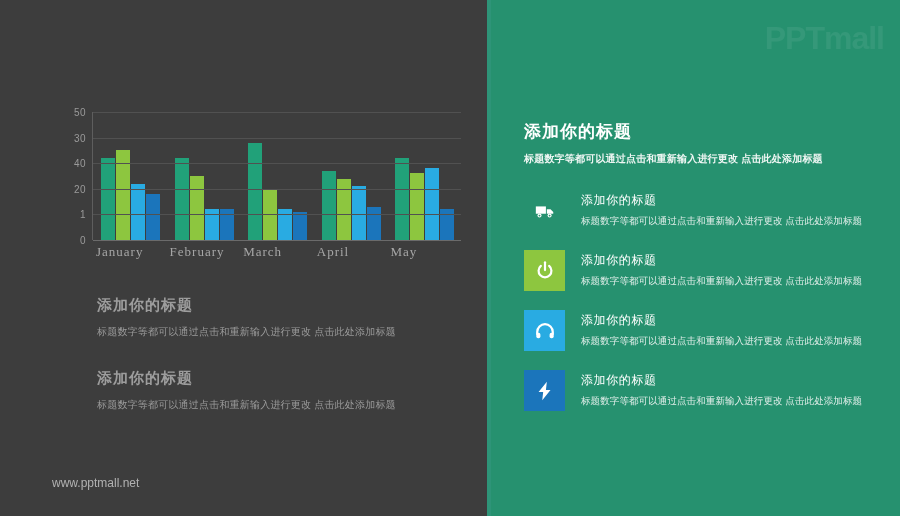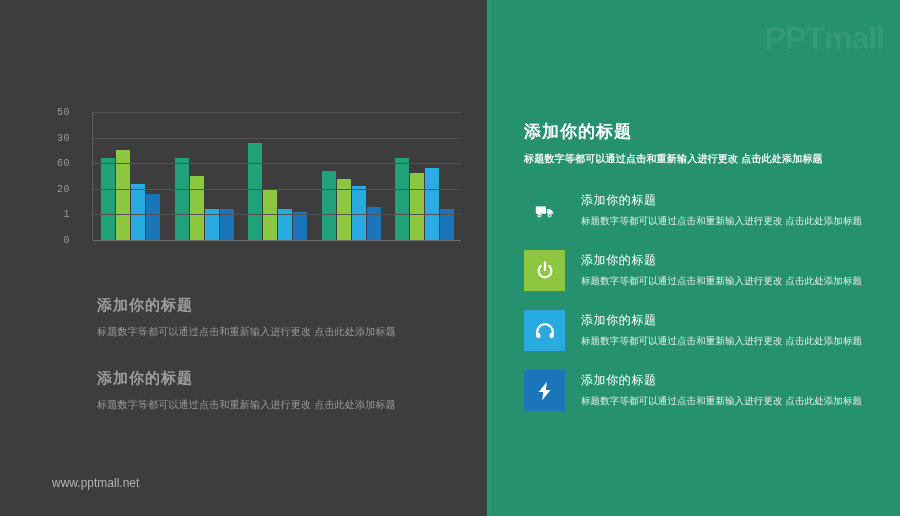--- a/index.html
+++ b/index.html
@@ -42,23 +42,23 @@
     height: 128px;
   }
   .y-labels {
     position: absolute;
     left: 0; top: 0;
     width: 26px;
     height: 128px;
   }
   .y-label {
     position: absolute;
-    right: 16px;
+    right: 0;
     transform: translateY(-50%);
-    font-family: Liberation Mono, monospace;
+    font-family: Liberation Sans, sans-serif;
     font-size: 10px;
     color: #9a9a9a;
     letter-spacing: 0.5px;
   }
   .plot {
     position: absolute;
     left: 32px;
     top: 0;
     width: 368px;
     height: 128px;
@@ -218,21 +218,21 @@
 
 <div class="slide">
 
   <div class="left-panel"></div>
   <div class="panel-divider"></div>
 
   <div class="chart-area">
     <div class="y-labels">
         <div class="y-label" style="top: 0px;">50</div>
         <div class="y-label" style="top: 25.6px;">30</div>
-        <div class="y-label" style="top: 51.2px;">60</div>
+        <div class="y-label" style="top: 51.2px;">40</div>
         <div class="y-label" style="top: 76.8px;">20</div>
         <div class="y-label" style="top: 102.4px;">1</div>
         <div class="y-label" style="top: 128px;">0</div>
       </div>
     <div class="plot">
       <div class="bars">
           <div class="group">
             <div class="bar" style="background: rgb(33, 161, 121); height: 81.92px;"></div>
             <div class="bar" style="background: rgb(141, 198, 63); height: 89.6px;"></div>
             <div class="bar" style="background: rgb(41, 171, 226); height: 56.32px;"></div>
@@ -262,20 +262,27 @@
             <div class="bar" style="background: rgb(41, 171, 226); height: 71.68px;"></div>
             <div class="bar" style="background: rgb(27, 117, 187); height: 30.72px;"></div>
           </div>
         </div>
     <div class="gridline" style="top: 0px;"></div>
         <div class="gridline" style="top: 25.6px;"></div>
         <div class="gridline" style="top: 51.2px;"></div>
         <div class="gridline" style="top: 76.8px;"></div>
         <div class="gridline" style="top: 102.4px;"></div>
         <div class="gridline base" style="top: 128px;"></div>
+      </div>
+    <div class="x-labels">
+        <div class="x-label">January</div>
+        <div class="x-label">February</div>
+        <div class="x-label">March</div>
+        <div class="x-label">April</div>
+        <div class="x-label">May</div>
       </div>
   </div>
 
   <div class="left-texts">
     <div class="left-block">
       <div class="left-block-title">添加你的标题</div>
       <div class="left-block-desc">标题数字等都可以通过点击和重新输入进行更改 点击此处添加标题</div>
     </div>
     <div class="left-block">
       <div class="left-block-title">添加你的标题</div>

